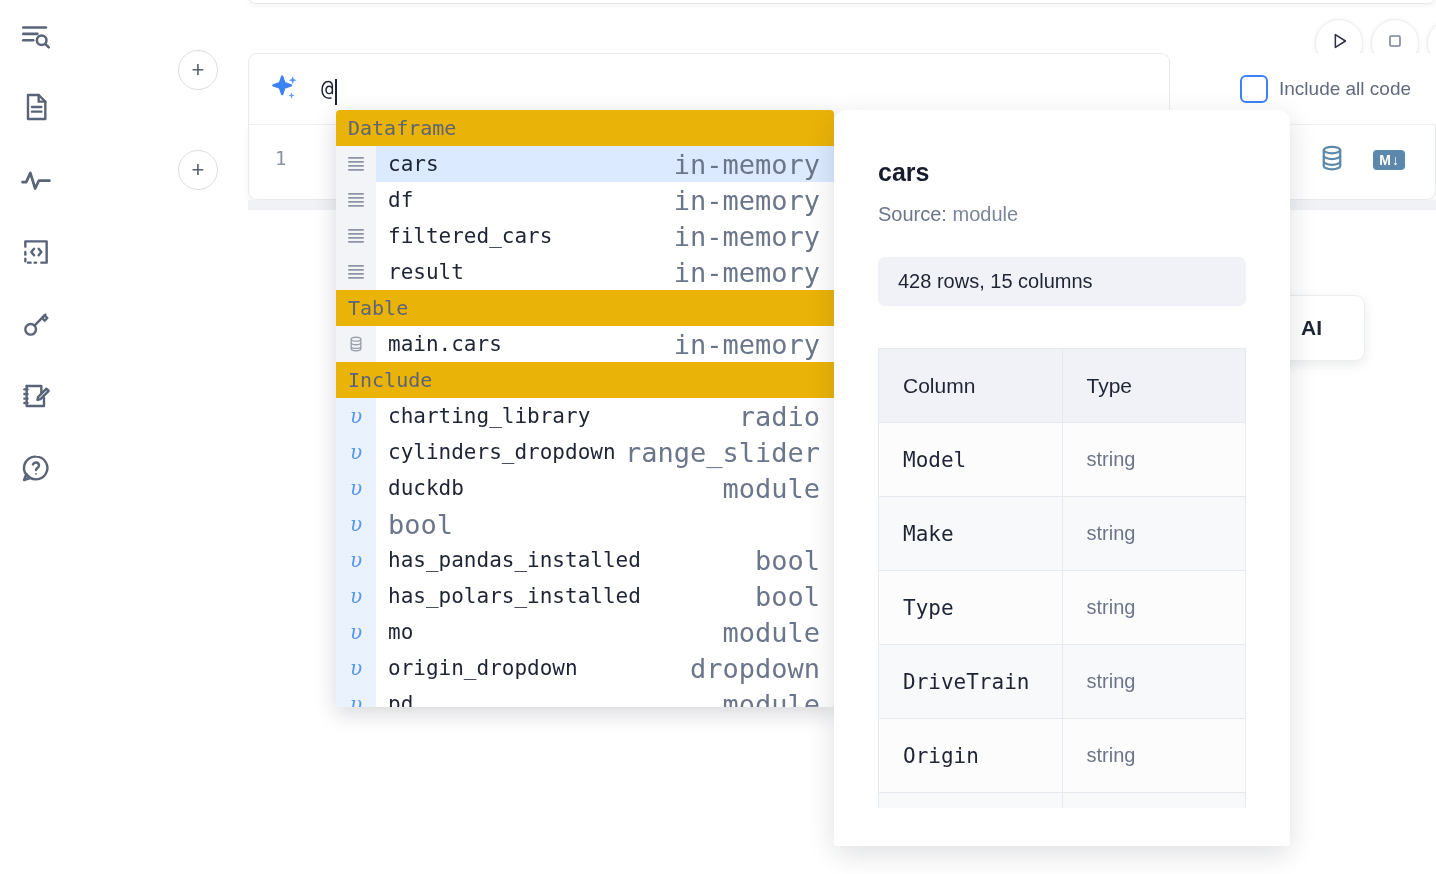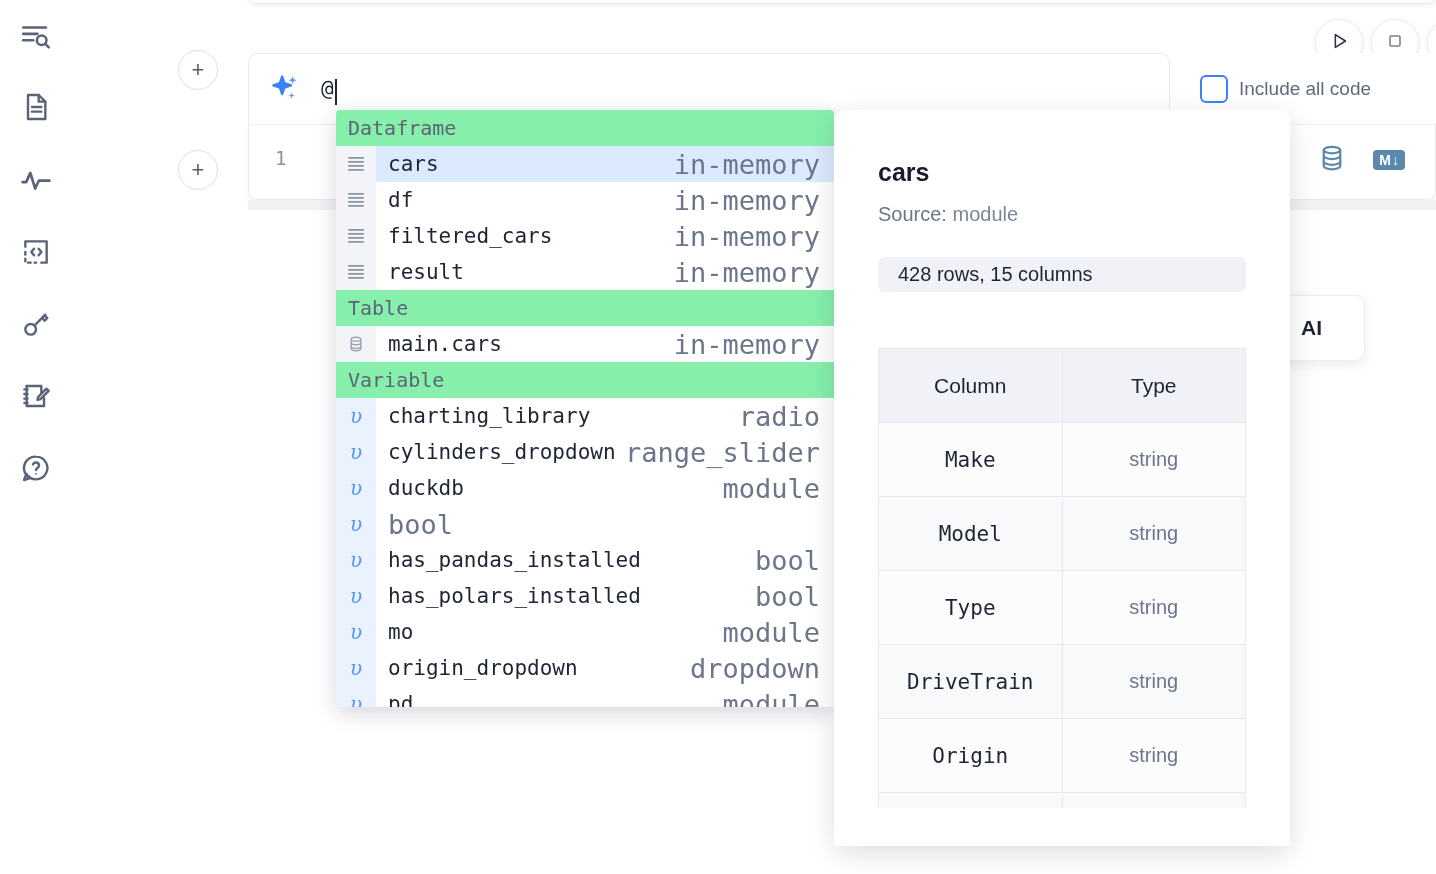--- a/index.html
+++ b/index.html
@@ -56,21 +56,21 @@
     display:inline-block; width:2px; height:26px; background:#1d2433;
     margin-left:1px; vertical-align:middle; position:relative; top:3px;
   }
 
   
   .ai-right {
     position:absolute; left:1170px; top:53px; width:266px; height:71px;
     background:#ffffff;
     display:flex; align-items:center; padding-left:30px;
   }
-  .chk-row { display:flex; align-items:center; gap:11px; }
+  .chk-row { display:flex; align-items:center; gap:11px;margin-left:40px; }
   .chk-box {
     width:28px; height:28px; border:2px solid #3b82f6; border-radius:6px; background:#fff;
     cursor:pointer;
   }
   .chk-label { font-size:19px; color:#5f6a7d; }
 
   
   .circ-btn {
     position:absolute; width:48px; height:48px; border-radius:50%;
     background:#ffffff; border:1px solid #eceef1;
@@ -119,21 +119,21 @@
     position:absolute; left:336px; top:110px; width:498px; height:597px;
     background:#ffffff;
     border-radius:4px;
     box-shadow:0 6px 22px rgba(20,28,48,.18);
     overflow:hidden;
     z-index:40;
     font-family:"DejaVu Sans Mono","Liberation Mono",monospace;
   }
   .ac-scroll { position:absolute; inset:0; overflow:hidden; }
   .ac-group {
-    height:36px; background:#86efac; color:#5c6475;
+    height:36px; background:#eab308; color:#5c6475;
     font-size:20px; display:flex; align-items:center; padding-left:12px;
   }
   .ac-row {
     height:36px; display:flex; align-items:center; background:#ffffff;
     cursor:pointer; position:relative;
   }
   .ac-row.sel .ac-row-body { background:#dbeafe; }
   .ac-icon {
     width:40px; height:36px; min-width:40px;
     background:#f3f4f7; display:flex; align-items:center; justify-content:center;
@@ -158,32 +158,32 @@
   .doc-title {
     position:absolute; left:44px; top:48px;
     font-size:25px; font-weight:bold; color:#161c2b;
   }
   .doc-source {
     position:absolute; left:44px; top:93px;
     font-size:20px; color:#6c768a;
   }
   .doc-source .src-val { color:#7b8598; }
   .doc-stats {
-    position:absolute; left:44px; top:147px; width:368px; height:35px;
+    position:absolute; left:44px; top:147px; width:368px; height:49px;
     background:#f0f2f7; border-radius:7px;
     display:flex; align-items:center; padding-left:20px;
     font-size:20px; color:#1d2433;
   }
   .doc-table {
     position:absolute; left:44px; top:238px; width:368px;
     border-collapse:collapse; table-layout:fixed;
   }
   .doc-table th, .doc-table td {
     border:1px solid #e5e9f0; height:74px; padding:0 24px;
-    text-align:center; vertical-align:middle;
+    text-align:left; vertical-align:middle;
   }
   .doc-table th {
     background:#f0f2f7; font-weight:normal; font-size:21px; color:#1d2433;
   }
   .doc-table td.col-name {
     font-family:"DejaVu Sans Mono","Liberation Mono",monospace;
     font-size:21px; color:#1d2433; background:#fcfcfd;
   }
   .doc-table td.col-type {
     font-size:20px; color:#6c768a; background:#fcfcfd;
@@ -414,21 +414,21 @@
               <path d="M5.6 5.6v12.8c0 1.45 2.86 2.6 6.4 2.6s6.4-1.15 6.4-2.6V5.6"></path>
               <path d="M5.6 10.4c0 1.45 2.86 2.6 6.4 2.6s6.4-1.15 6.4-2.6"></path>
               <path d="M5.6 15.2c0 1.45 2.86 2.6 6.4 2.6s6.4-1.15 6.4-2.6"></path>
             </svg>
           </span>
           <div class="ac-row-body">
             <span class="ac-name">main.cars</span>
             <span class="ac-meta">in-memory</span>
           </div>
         </div>
-        <div class="ac-group">Variable</div>
+        <div class="ac-group">Include</div>
         <div class="ac-row">
           <span class="ac-icon var">υ</span>
           <div class="ac-row-body">
             <span class="ac-name">charting_library</span>
             <span class="ac-meta">radio</span>
           </div>
         </div>
         <div class="ac-row">
           <span class="ac-icon var">υ</span>
           <div class="ac-row-body">
@@ -496,25 +496,25 @@
     <div class="doc-stats">428 rows, 15 columns</div>
     <table class="doc-table">
       <thead>
           <tr id="doc-head">
             <th>Column</th>
             <th>Type</th>
           </tr>
         </thead>
       <tbody id="doc-body">
           <tr>
+            <td class="col-name">Model</td>
+            <td class="col-type">string</td>
+          </tr>
+          <tr>
             <td class="col-name">Make</td>
-            <td class="col-type">string</td>
-          </tr>
-          <tr>
-            <td class="col-name">Model</td>
             <td class="col-type">string</td>
           </tr>
           <tr>
             <td class="col-name">Type</td>
             <td class="col-type">string</td>
           </tr>
           <tr>
             <td class="col-name">DriveTrain</td>
             <td class="col-type">string</td>
           </tr>

